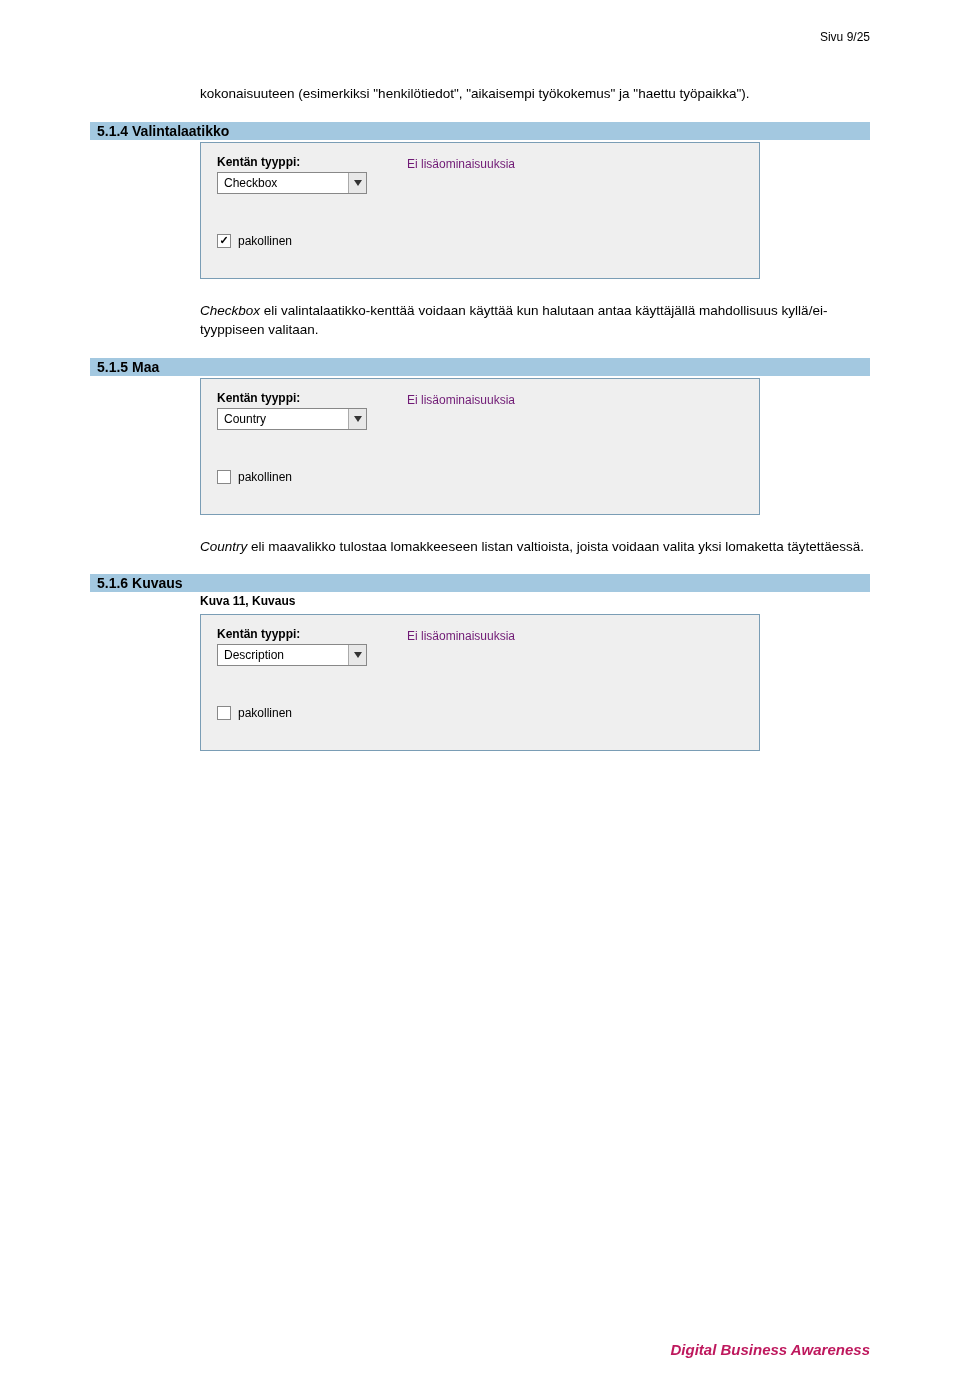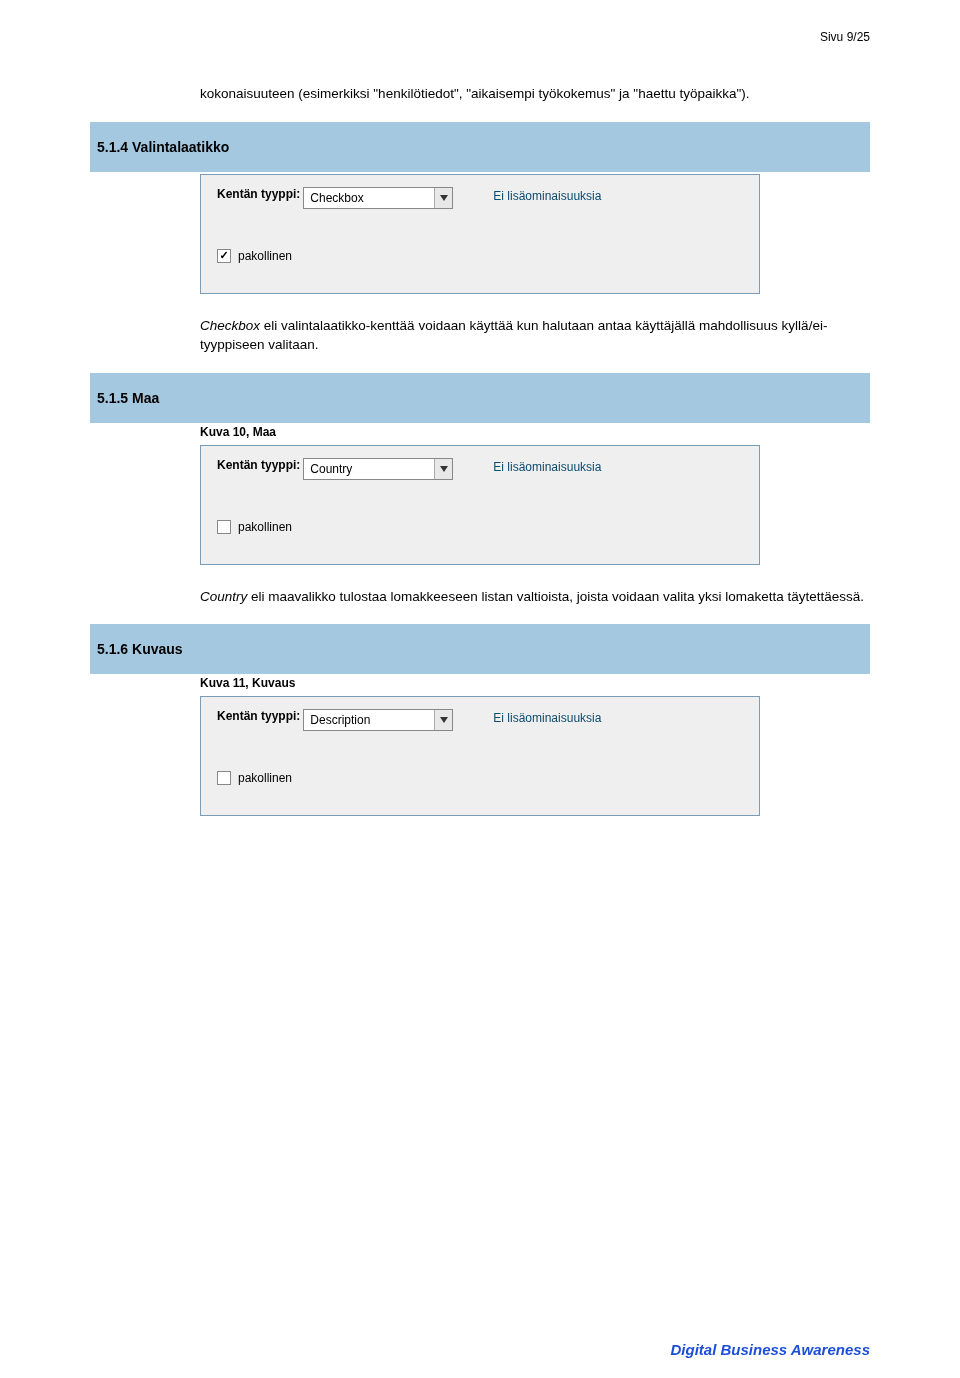--- a/index.html
+++ b/index.html
@@ -23,21 +23,21 @@
     margin-bottom: 40px;
   }
   .body-text {
     margin-left: 110px;
     margin-bottom: 18px;
     line-height: 1.45;
     font-size: 13.5px;
   }
   .section-heading {
     background: #a3c8e0;
-    padding: 16px 6px;
+    padding: 0 6px;
     font-weight: bold;
     font-size: 14px;
     margin-bottom: 2px;
     border: 1px solid #a3c8e0;
   }
   .kuva-caption {
     margin-left: 110px;
     font-weight: bold;
     font-size: 12px;
     margin-bottom: 6px;
@@ -53,20 +53,21 @@
     font-size: 12px;
     color: #000;
   }
   .ss-row1 {
     display: flex;
     align-items: flex-start;
     gap: 40px;
   }
   .ss-fieldtype {
     display: flex;
+    flex-direction: column;
     gap: 3px;
   }
   .ss-label {
     font-weight: bold;
     font-size: 12px;
   }
   .ss-select {
     width: 150px;
     height: 22px;
     border: 1px solid #888;
@@ -81,21 +82,21 @@
     width: 18px;
     height: 20px;
     background: #e8e8e8;
     border-left: 1px solid #aaa;
     display: flex;
     align-items: center;
     justify-content: center;
   }
   .ss-extra {
     font-size: 12px;
-    color: #0c4a6e;
+    color: #701a75;
     padding-top: 2px;
   }
   .ss-checkbox-row {
     margin-top: 40px;
     display: flex;
     align-items: center;
     gap: 7px;
   }
   .ss-checkbox {
     width: 14px;
@@ -113,21 +114,21 @@
     font-size: 11px;
     font-weight: bold;
   }
   .footer {
     position: absolute;
     bottom: 20px;
     right: 90px;
     font-style: italic;
     font-weight: bold;
     font-size: 15px;
-    color: #1d4ed8;
+    color: #be185d;
   }
   .italic { font-style: italic; }
 </style>
 </head>
 <body>
 
 <div class="page">
 
   <div class="page-header">Sivu 9/25</div>
 
@@ -154,21 +155,20 @@
       <div class="ss-checkbox checkmark"></div>
       <span>pakollinen</span>
     </div>
   </div>
 
   <div class="body-text">
     <span class="italic">Checkbox</span><span> eli valintalaatikko-kenttää voidaan käyttää kun halutaan antaa käyttäjällä mahdollisuus kyllä/ei-tyyppiseen valitaan.</span>
   </div>
 
   <div class="section-heading">5.1.5  Maa</div>
-  <div class="kuva-caption">Kuva 10, Maa</div>
 
   <div class="screenshot">
     <div class="ss-row1">
       <div class="ss-fieldtype">
         <div class="ss-label">Kentän tyyppi:</div>
         <div class="ss-select">
           <span>Country</span>
           <span class="ss-select-btn">
             <svg width="8" height="6" viewBox="0 0 8 6">
                 <polygon points="0,0 8,0 4,6" fill="#333"></polygon>

